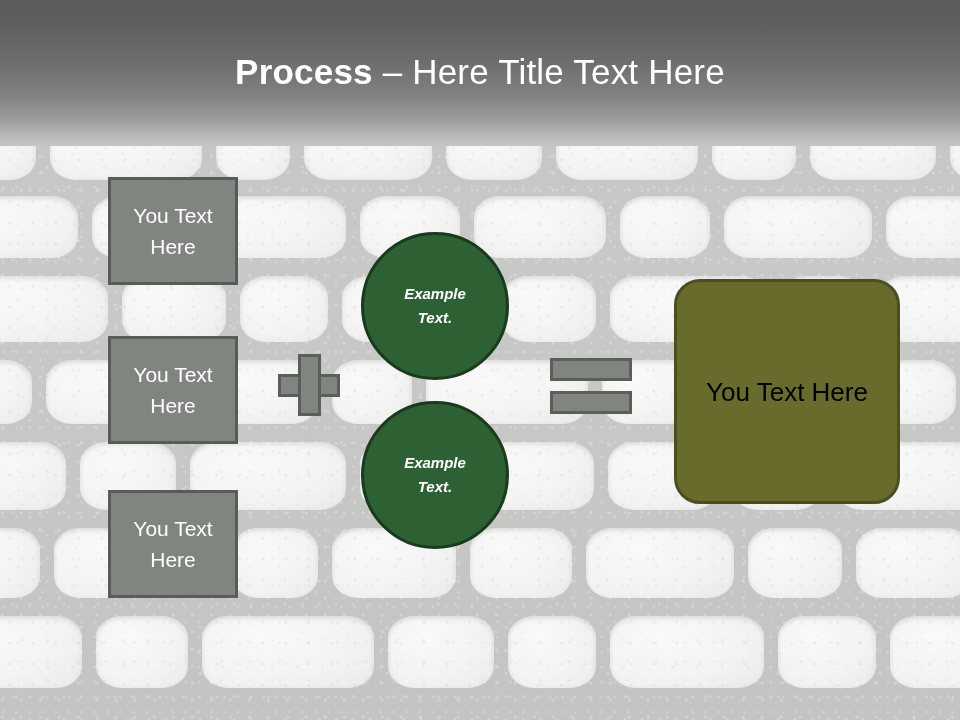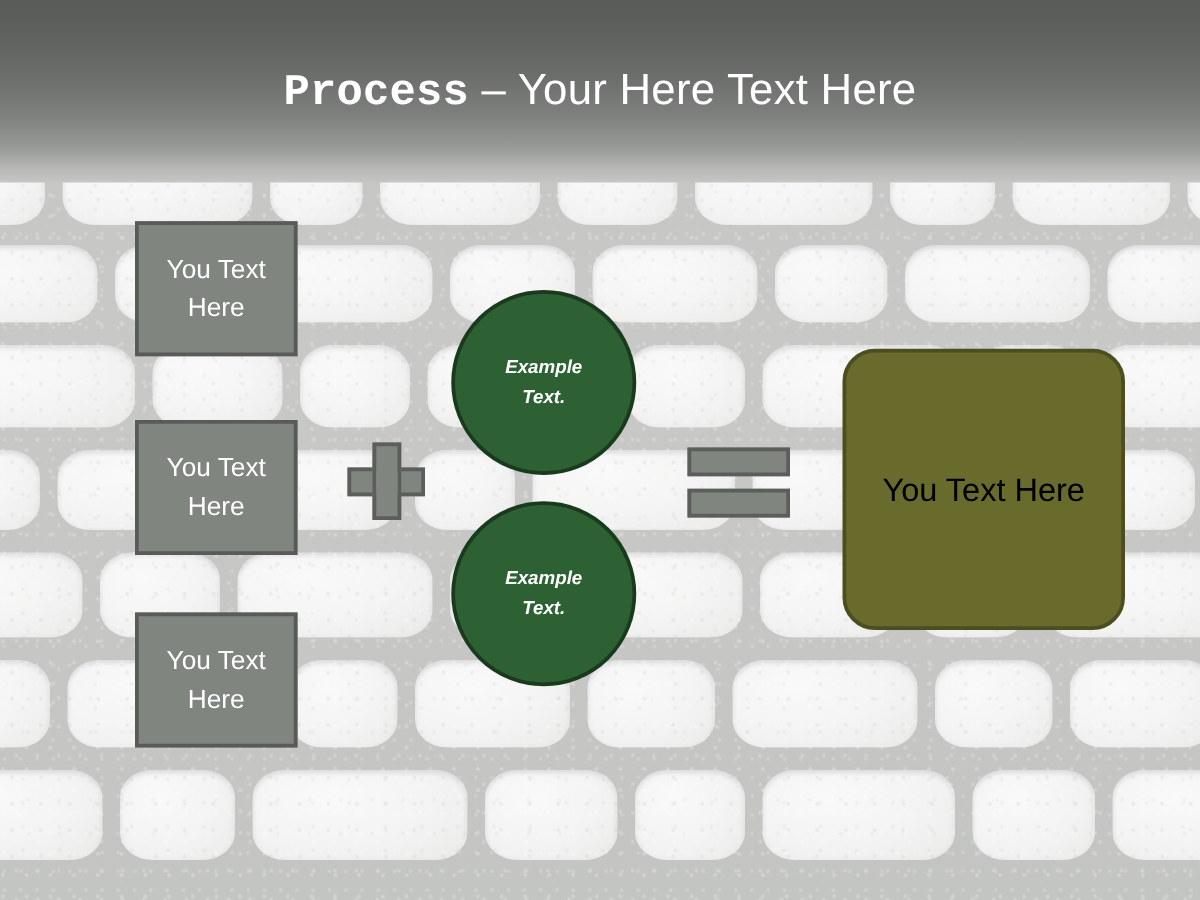--- a/index.html
+++ b/index.html
@@ -75,21 +75,21 @@
     position: absolute;
     left: 0; top: 50px;
     width: 960px;
     text-align: center;
     color: #ffffff;
     font-size: 35px;
     line-height: 44px;
     letter-spacing: 0.2px;
     white-space: nowrap;
   }
-  .title .bold { font-weight: bold; font-family: Liberation Mono, monospace; }
+  .title .bold { font-weight: bold; }
   .title .rest { font-weight: normal; }
 
   
   .gray-box {
     position: absolute;
     width: 130px;
     height: 108px;
     background: #808580;
     border: 3px solid #595b58;
     box-sizing: border-box;
@@ -263,21 +263,21 @@
       <div class="stone" style="width:154px;height:72px;"></div>
       <div class="stone" style="width:98px;height:72px;"></div>
       <div class="stone" style="width:138px;height:72px;"></div>
 
     </div>
     <div class="speckle"></div>
   </div>
 
   <div class="header"></div>
   <div class="title">
-    <span class="bold">Process</span><span class="rest"> – Your Here Text Here</span>
+    <span class="bold">Process</span><span class="rest"> – Here Title Text Here</span>
   </div>
 
   <div class="gray-box gray-box-1">
     <span>You Text Here</span>
   </div>
   <div class="gray-box gray-box-2">
     <span>You Text Here</span>
   </div>
   <div class="gray-box gray-box-3">
     <span>You Text Here</span>

